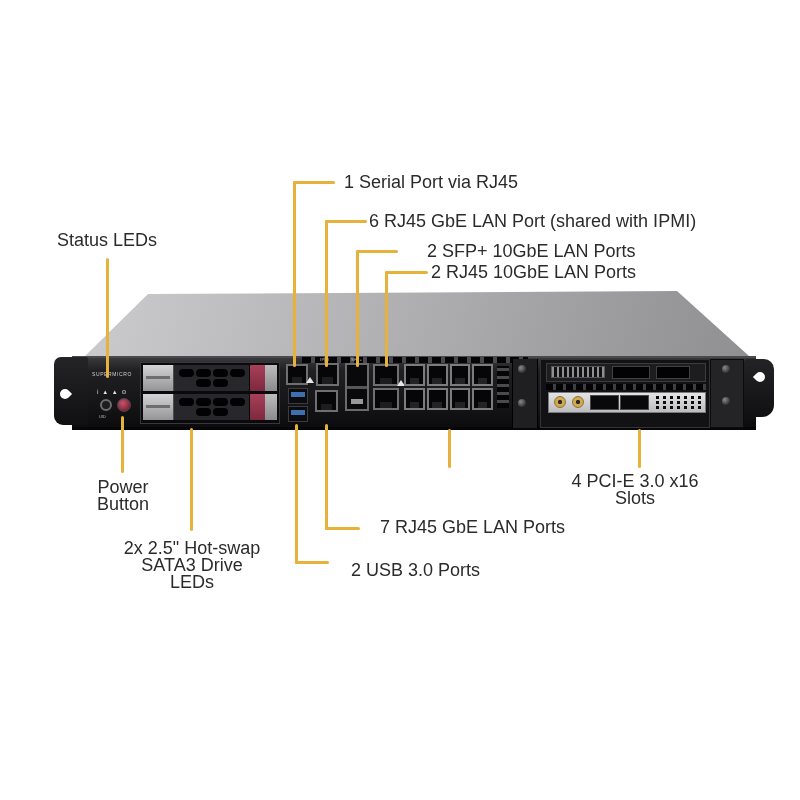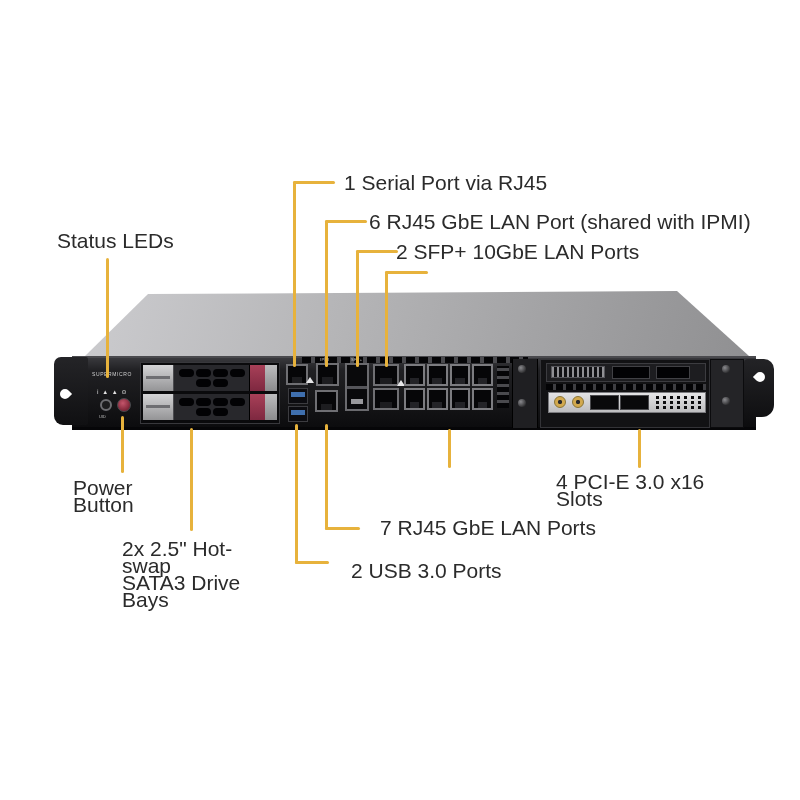--- a/index.html
+++ b/index.html
@@ -1,21 +1,21 @@
 <!DOCTYPE html>
 <html><head>
 <meta charset="utf-8">
 <style>
   html,body{margin:0;padding:0;background:#ffffff;width:800px;height:800px;overflow:hidden;
     font-family:"Liberation Sans", sans-serif;}
   .scene{position:absolute;left:0;top:0;width:800px;height:800px;}
 
   
-  .lbl{position:absolute;font-size:21px;color:#2b2b2b;white-space:nowrap;line-height:17px;}
-  .lbl.center{text-align:left;white-space:normal;}
+  .lbl{position:absolute;font-size:18px;color:#2b2b2b;white-space:nowrap;line-height:17px;}
+  .lbl.center{text-align:center;white-space:normal;}
 
   
   .vline,.hline{position:absolute;background:#e7b23c;border-radius:2px;}
   .vline{width:3px;}
   .hline{height:3px;}
 
   
   .lid{position:absolute;left:80px;top:288px;width:676px;height:70px;
     background:linear-gradient(105deg,#cccccf 0%,#b4b4b6 40%,#9b9b9d 80%,#8f8f91 100%);
     clip-path:polygon(68px 6px,597px 3px,669px 68px,5px 68px);}
@@ -209,23 +209,24 @@
 
   <div class="vline" style="left:325px;top:424px;height:106px;"></div>
   <div class="hline" style="left:325px;top:527px;width:35px;"></div>
 
   <div class="vline" style="left:448px;top:429px;height:39px;"></div>
   <div class="vline" style="left:638px;top:429px;height:39px;"></div>
 
   <div class="lbl" style="left:57px;top:232px;">Status LEDs</div>
   <div class="lbl" style="left:344px;top:174px;">1 Serial Port via RJ45</div>
   <div class="lbl" style="left:369px;top:213px;">6 RJ45 GbE LAN Port (shared with IPMI)</div>
-  <div class="lbl" style="left:396px;top:243px;">2 SFP+ 10GbE LAN Ports</div>
+  <div class="lbl" style="left:427px;top:243px;">2 SFP+ 10GbE LAN Ports</div>
+  <div class="lbl" style="left:431px;top:264px;">2 RJ45 10GbE LAN Ports</div>
   <div class="lbl center" style="left:73px;top:479px;width:100px;">Power Button</div>
   <div class="lbl center" style="left:122px;top:540px;width:140px;">
     <span>2x 2.5" Hot-swap</span><br>
-    <span>SATA3 Drive Bays</span>
+    <span>SATA3 Drive LEDs</span>
   </div>
   <div class="lbl center" style="left:556px;top:473px;width:158px;">4 PCI-E 3.0 x16 Slots</div>
   <div class="lbl" style="left:380px;top:519px;">7 RJ45 GbE LAN Ports</div>
   <div class="lbl" style="left:351px;top:562px;text-align:center;">2 USB 3.0 Ports</div>
 
 </div>
 
 </body></html>

